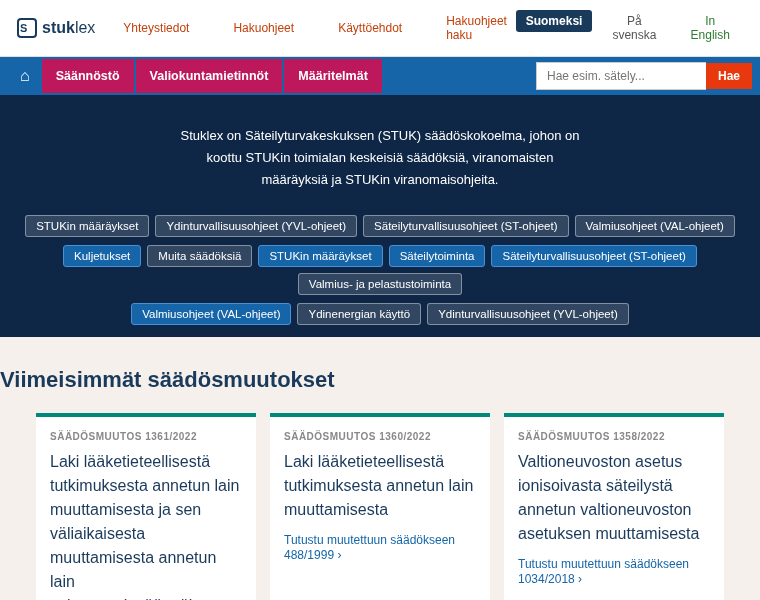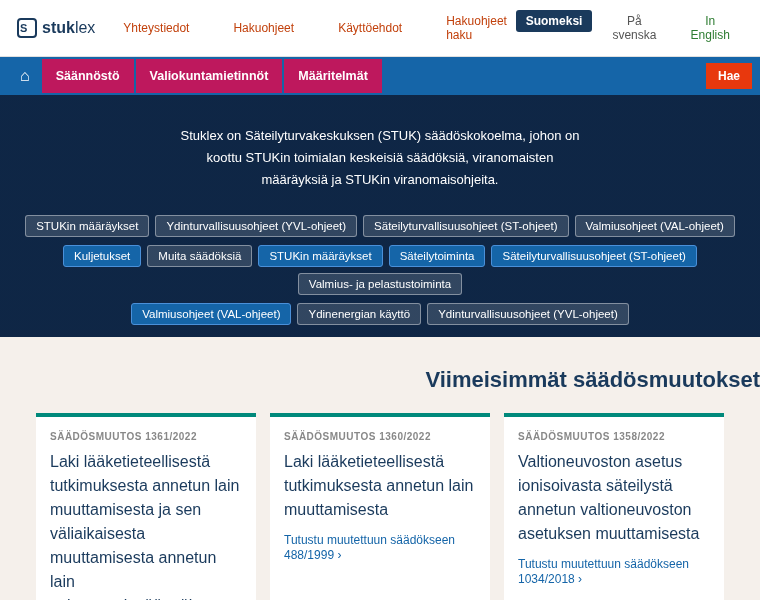--- a/index.html
+++ b/index.html
@@ -158,21 +158,21 @@
       cursor: pointer;
       white-space: nowrap;
     }
     .category-tag.highlight {
       background: #1565a8;
       border-color: #4a90d9;
     }
 
     
     .section-title {
-      text-align: right;
+      text-align: left;
       font-size: 22px;
       font-weight: bold;
       color: #1a3a5c;
       padding: 30px 0 20px;
       background: #f5f0eb;
     }
 
     
     .cards-container {
       background: #f5f0eb;
@@ -240,20 +240,21 @@
 </div>
 
 <div class="secondary-nav">
   <button class="home-btn">
     <span>⌂</span>
   </button>
   <button class="nav-tab">Säännöstö</button>
   <button class="nav-tab">Valiokuntamietinnöt</button>
   <button class="nav-tab">Määritelmät</button>
   <div class="search-area">
+    <input class="search-input" type="text" placeholder="Hae esim. sätely..." style="">
     <button class="search-btn">Hae</button>
   </div>
 </div>
 
 <div class="hero">
   <p class="hero-text">Stuklex on Säteilyturvakeskuksen (STUK) säädöskokoelma, johon on<br>koottu STUKin toimialan keskeisiä säädöksiä, viranomaisten<br>määräyksiä ja STUKin viranomaisohjeita.</p>
 
   <div class="category-tags-row1">
     <span class="category-tag">STUKin määräykset</span>
     <span class="category-tag">Ydinturvallisuusohjeet (YVL-ohjeet)</span>

